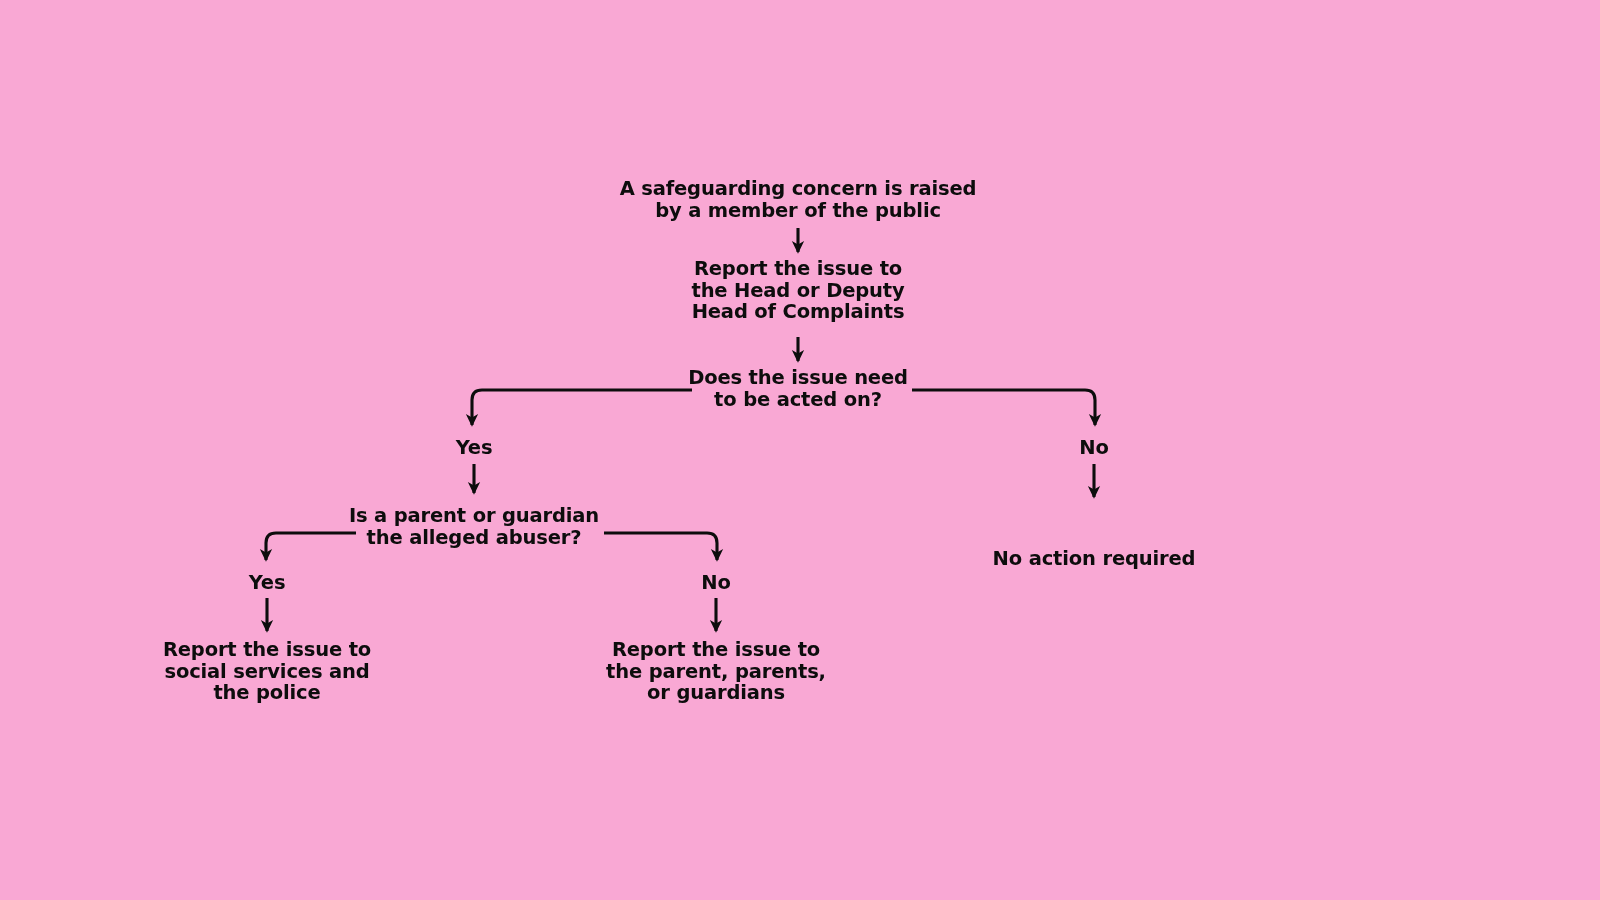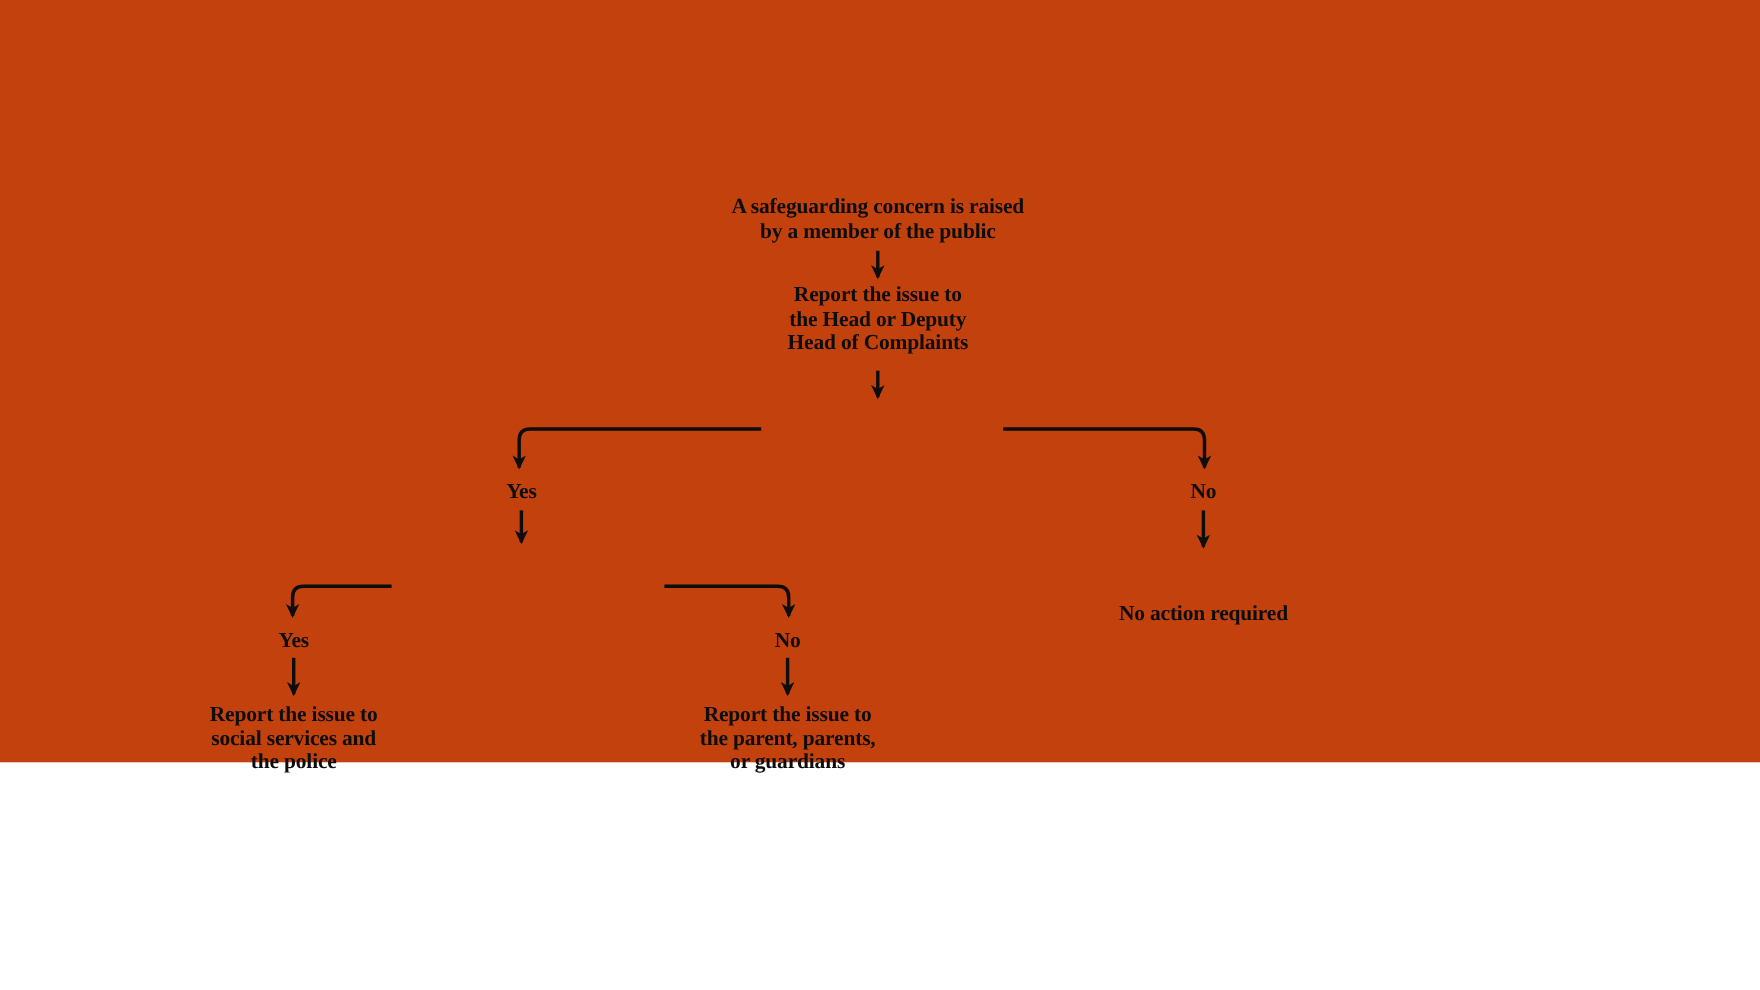--- a/index.html
+++ b/index.html
@@ -10,23 +10,22 @@
   }
   body {
     width: 1600px;
     height: 900px;
     overflow: hidden;
     font-family: "DejaVu Sans", "Liberation Sans", sans-serif;
   }
   #canvas {
     position: relative;
     width: 1600px;
-    height: 693px;
-    background: #c2410c;
-    font-family: Liberation Serif, serif;
+    height: 900px;
+    background: #f9a8d4;
   }
   #edges {
     position: absolute;
     top: 0;
     left: 0;
     width: 1600px;
     height: 900px;
     pointer-events: none;
   }
   .node {
@@ -87,21 +86,25 @@
     </g>
   </svg>
 
   <div class="node" style="left:798px; top:178px;">A safeguarding concern is raised
 by a member of the public</div>
 
   <div class="node" style="left:798px; top:258px;">Report the issue to
 the Head or Deputy
 Head of Complaints</div>
 
+  <div class="node" style="left:798px; top:367px;">Does the issue need
+to be acted on?</div>
 
+  <div class="node" style="left:474px; top:505px;">Is a parent or guardian
+the alleged abuser?</div>
 
   <div class="node" style="left:1094px; top:504px;margin-top:44px;">No action required</div>
 
   <div class="node" style="left:267px; top:639px;">Report the issue to
 social services and
 the police</div>
 
   <div class="node" style="left:716px; top:639px;">Report the issue to
 the parent, parents,
 or guardians</div>

